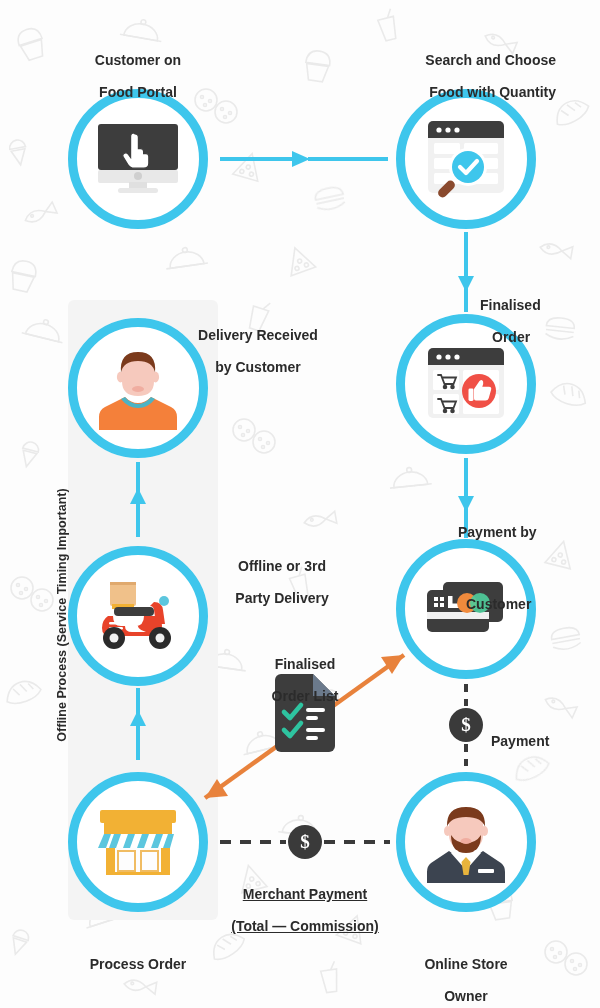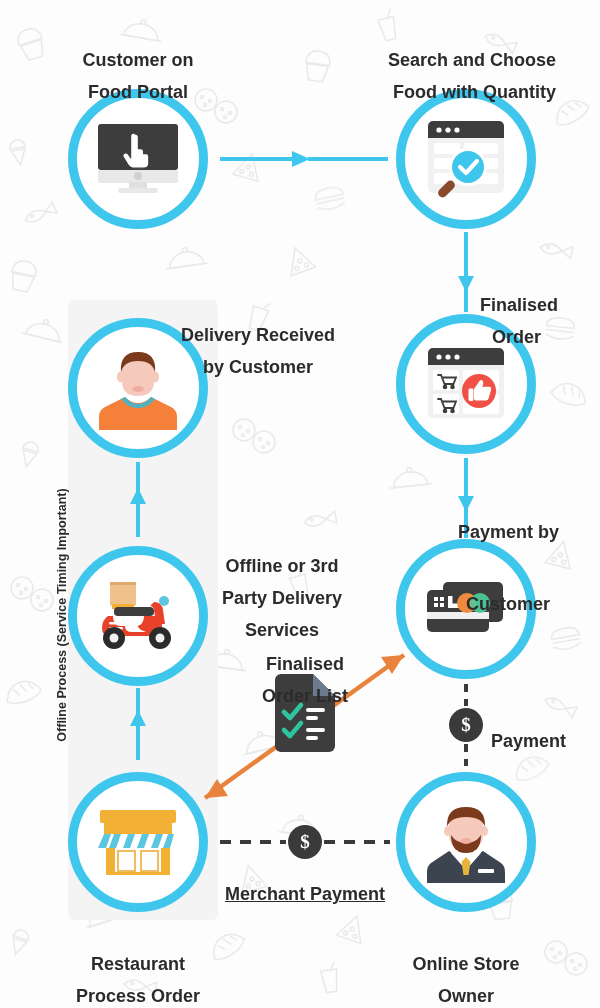--- a/index.html
+++ b/index.html
@@ -33,21 +33,21 @@
   }
   .node .ring{
     position:absolute;inset:0;border-radius:50%;
     border:9px solid #3ec6ec;box-sizing:border-box;
   }
   .node .art{position:relative;z-index:1;display:block;}
 
   
   .lbl{
     position:absolute;color:#2b2b2b;font-weight:bold;
-    font-size:18px;line-height:16px;z-index:5;white-space:pre-line;
+    font-size:14px;line-height:16px;z-index:5;white-space:pre-line;
   }
   .lbl.c{text-align:center;}
   .lbl.l{text-align:left;}
 
   .vert-label{
     position:absolute;left:-88px;top:608px;width:300px;
     transform:rotate(-90deg);transform-origin:center center;
     text-align:center;color:#2b2b2b;font-weight:bold;font-size:12.5px;
     z-index:5;
   }
@@ -433,38 +433,37 @@
     </div>
 
     <div class="lbl c" style="left:178px;top:311px;width:160px;">
       <div>Delivery Received</div>
       <div>by Customer</div>
     </div>
 
     <div class="lbl c" style="left:196px;top:542px;width:172px;">
       <div>Offline or 3rd</div>
       <div>Party Delivery</div>
-      <div>Services</div>
     </div>
 
     <div class="lbl c" style="left:240px;top:640px;width:130px;">
       <div>Finalised</div>
       <div>Order List</div>
     </div>
 
     <div class="lbl l" style="left:491px;top:717px;width:100px;">
       <span>Payment</span>
     </div>
 
     <div class="lbl c" style="left:215px;top:870px;width:180px;text-decoration:underline;">
       <div>Merchant Payment</div>
+      <div>(Total — Commission)</div>
     </div>
 
     <div class="lbl c" style="left:48px;top:940px;width:180px;">
-      <div>Restaurant</div>
       <div>Process Order</div>
     </div>
 
     <div class="lbl c" style="left:376px;top:940px;width:180px;">
       <div>Online Store</div>
       <div>Owner</div>
     </div>
 
     <div class="vert-label">Offline Process (Service Timing Important)</div>
   </div>

